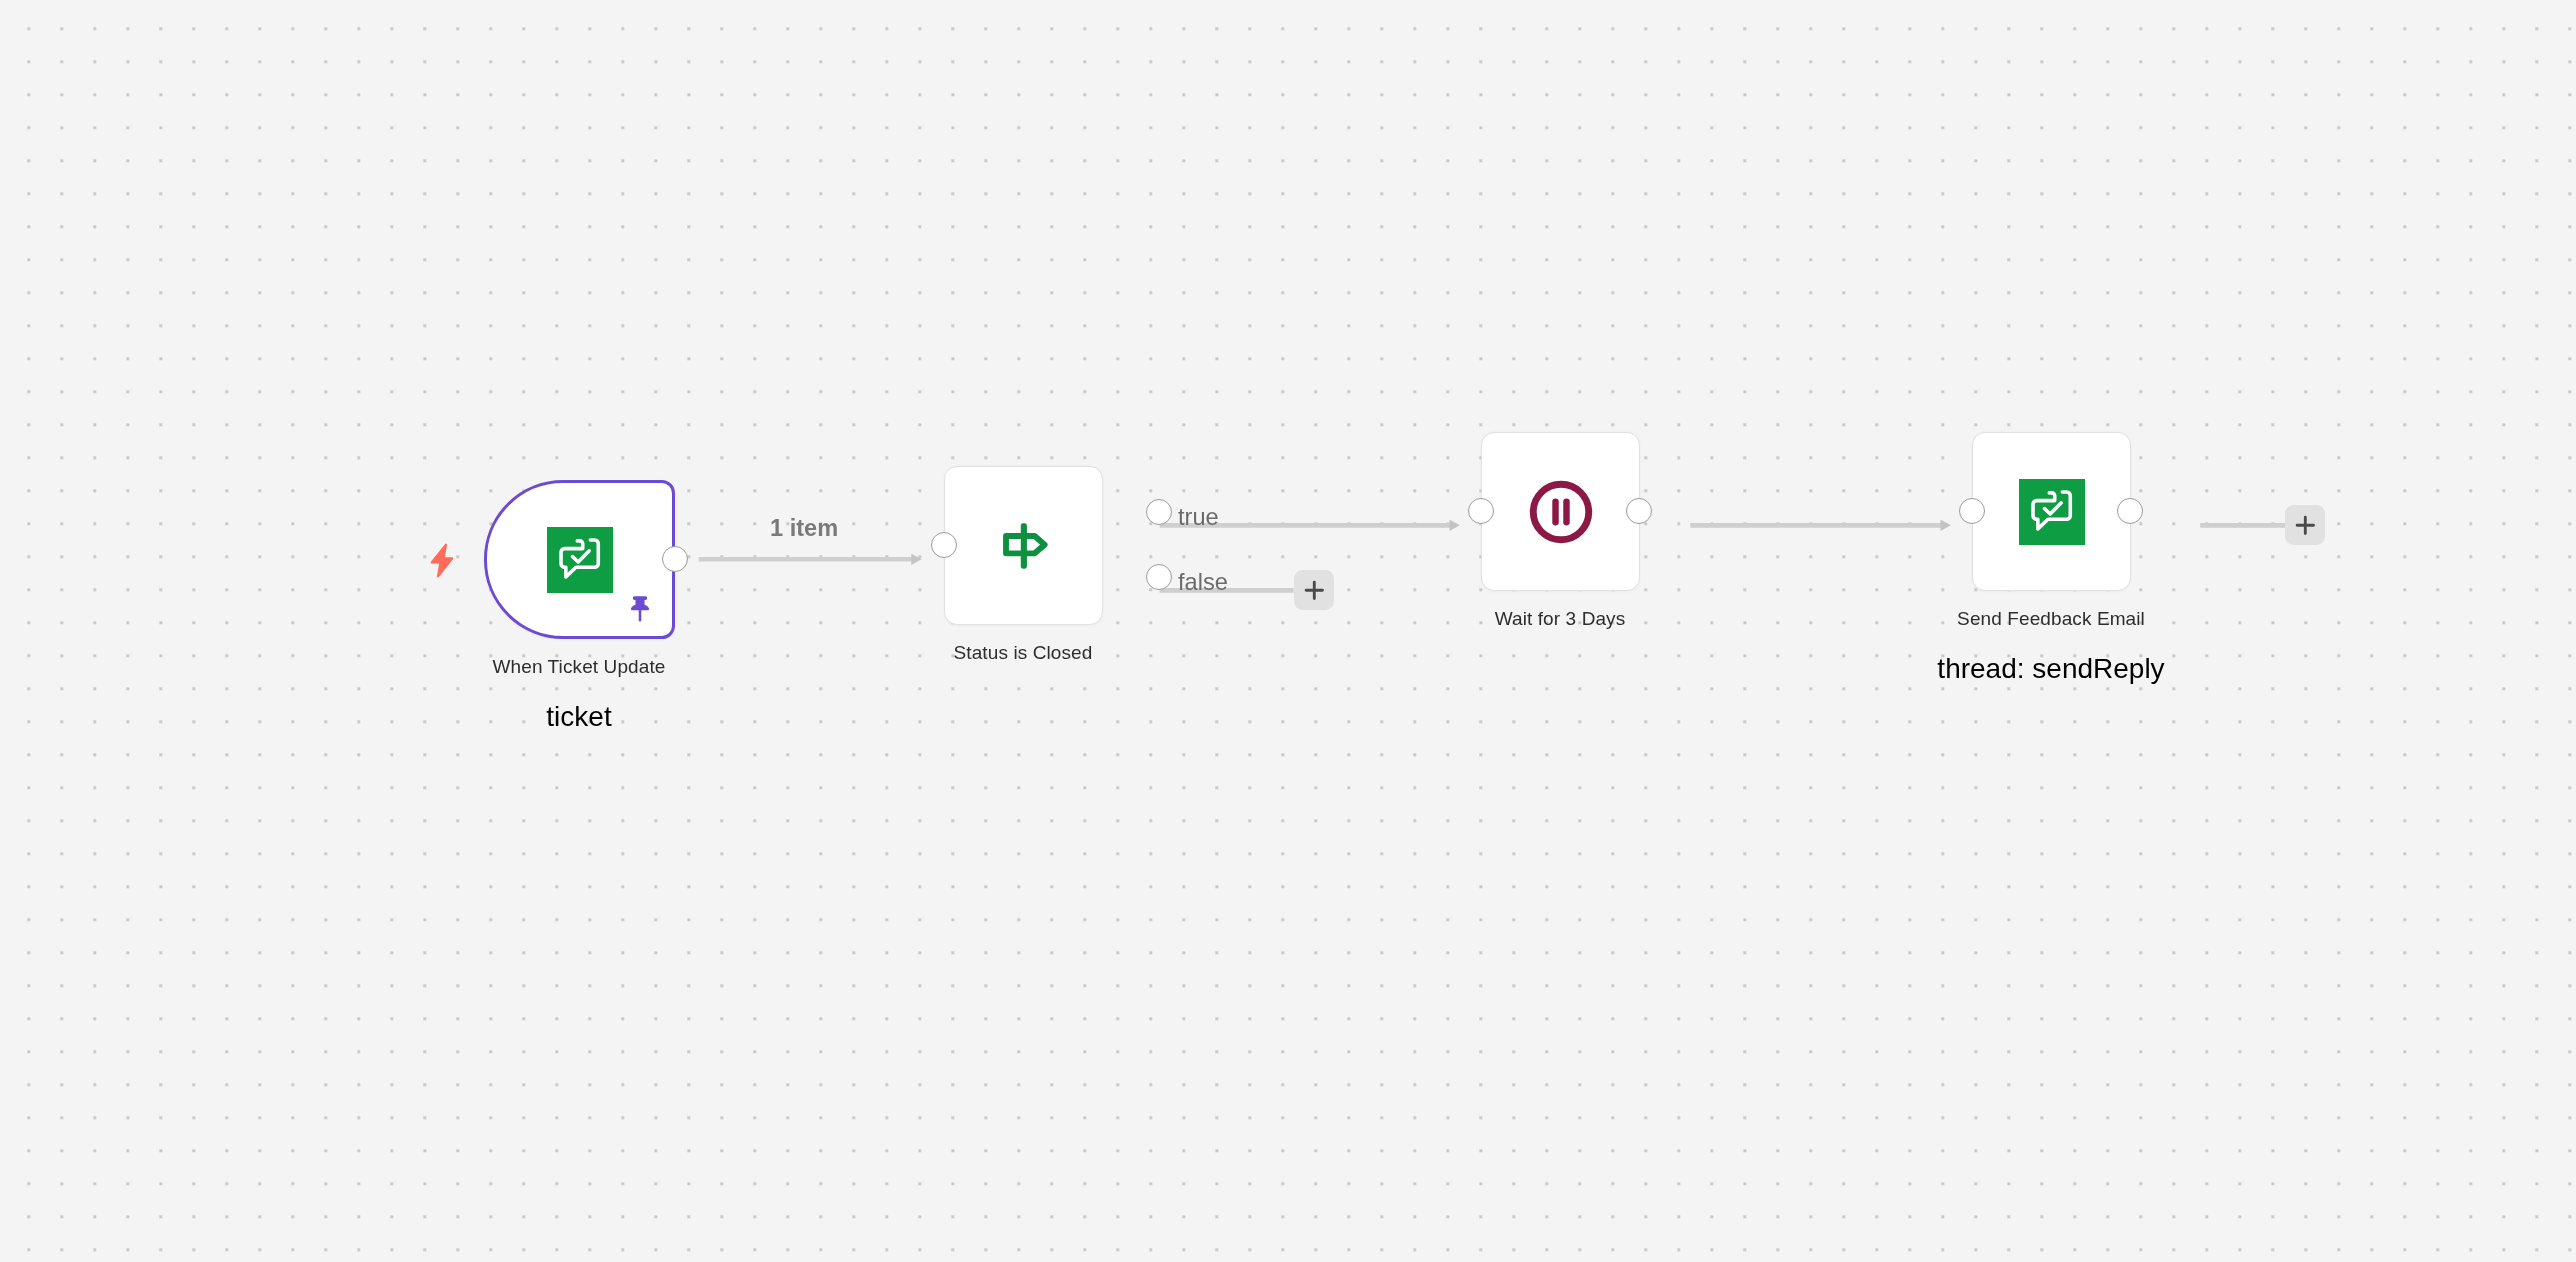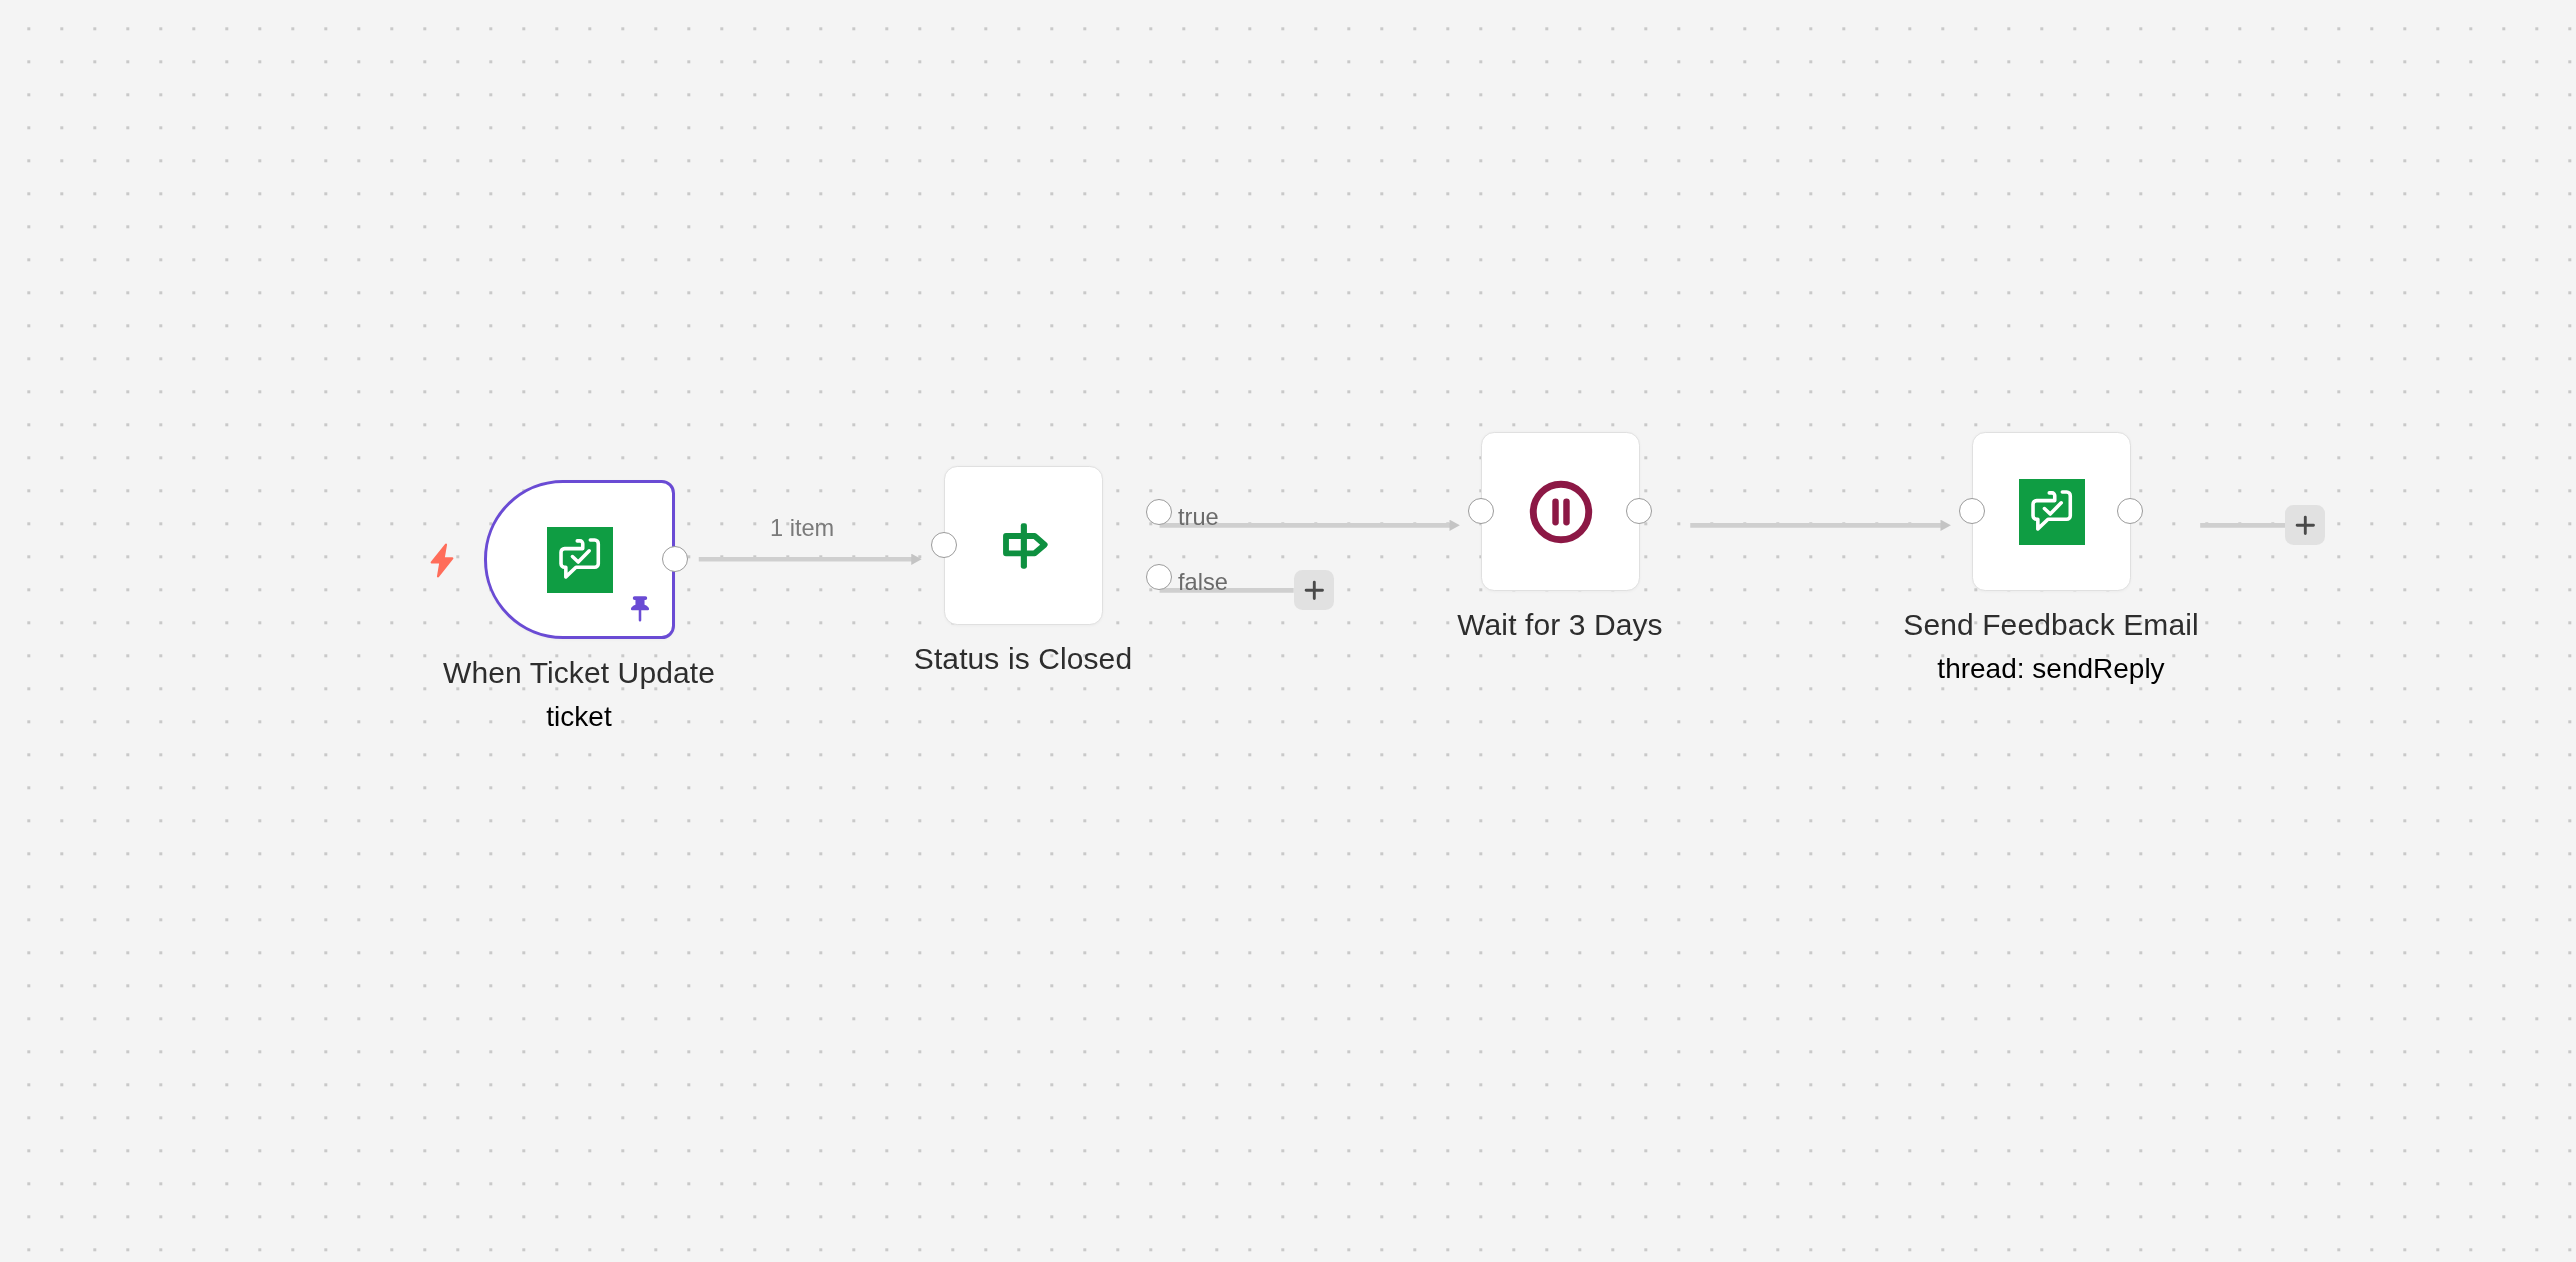--- a/index.html
+++ b/index.html
@@ -56,21 +56,21 @@
     border-radius: 79px 13.2px 13.2px 79px;
     width: 191px;
   }
 
   .node-label {
     position: absolute;
     top: 176px;
     left: 50%;
     transform: translateX(-50%);
     white-space: nowrap;
-    font-size: 30px;
+    font-size: 19px;
     color: #2d2d2d;
     letter-spacing: 0.1px;
     text-align: center;
   }
 
   .node-sub {
     position: absolute;
     top: 221px;
     left: 50%;
     transform: translateX(-50%);
@@ -135,20 +135,21 @@
 
   .plus-btn svg { display: block; }
 
   
   .edge-label {
     position: absolute;
     font-size: 23.6px;
     color: #7a7a7a;
     white-space: nowrap;
     z-index: 5;
+    font-weight: bold;
   }
 </style>
 </head>
 <body>
 
 <div id="canvas">
 
   <svg id="edges" viewBox="0 0 2728 1337" width="2576" height="1263">
     <defs>
       <marker id="arrow" markerWidth="12" markerHeight="12" refX="5" refY="6" orient="auto" markerUnits="userSpaceOnUse">

